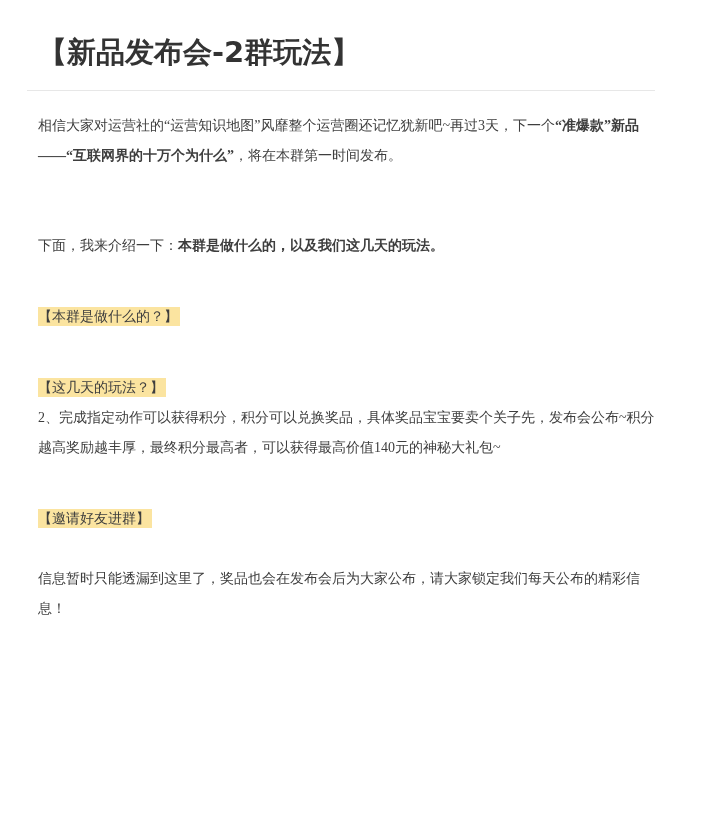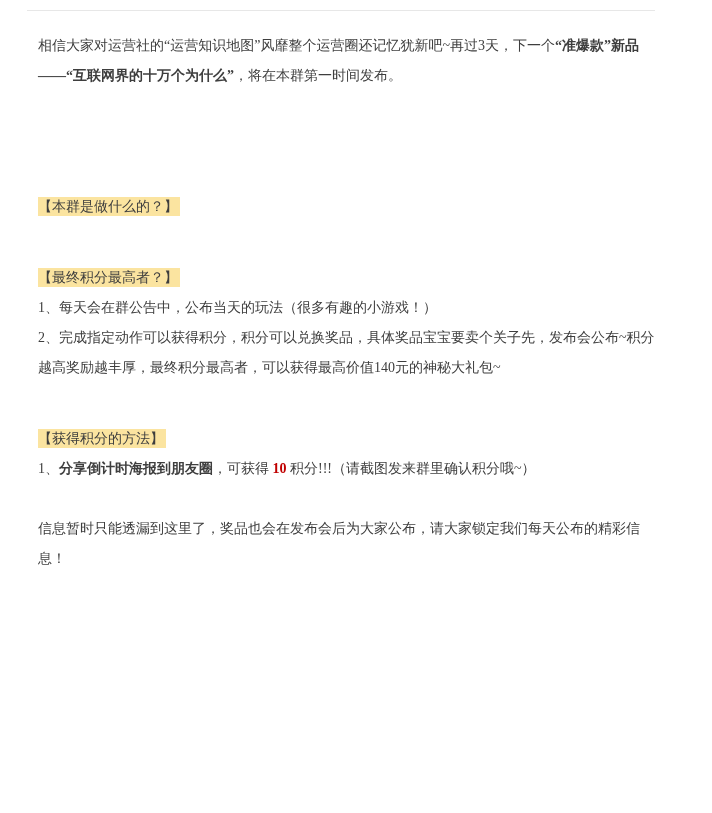--- a/index.html
+++ b/index.html
@@ -70,30 +70,30 @@
       color: #3e3e3e;
       line-height: 19px;
       padding: 0 2px 0 0;
       margin-top: 16px;
     }
   </style>
 </head>
 <body>
 
 <div class="article">
+  <h1 class="title">【新品发布会-2群玩法】</h1>
   <div class="divider"></div>
   <div class="body" id="article-body">
       <p class="para"><span class="seg-normal">相信大家对运营社的“运营知识地图”风靡整个运营圈还记忆犹新吧~再过3天，下一个</span><span class="seg-bold">“准爆款”新品——“互联网界的十万个为什么”</span><span class="seg-normal">，将在本群第一时间发布。</span></p>
       <div class="spacer"></div>
       <div class="spacer"></div>
+      <p class="para"><span class="seg-normal">下面，我来介绍一下：</span><span class="seg-bold">本群是做什么的，以及我们这几天的玩法。</span></p>
       <div class="spacer"></div>
       <div class="para"><span class="tag">【本群是做什么的？】</span></div>
       <div class="spacer"></div>
-      <div class="para"><span class="tag">【最终积分最高者？】</span></div>
-      <p class="para"><span class="seg-normal">1、每天会在群公告中，公布当天的玩法（很多有趣的小游戏！）</span></p>
+      <div class="para"><span class="tag">【这几天的玩法？】</span></div>
       <p class="para"><span class="seg-normal">2、完成指定动作可以获得积分，积分可以兑换奖品，具体奖品宝宝要卖个关子先，发布会公布~积分越高奖励越丰厚，最终积分最高者，可以获得最高价值140元的神秘大礼包~</span></p>
       <div class="spacer"></div>
-      <div class="para"><span class="tag">【获得积分的方法】</span></div>
-      <p class="para"><span class="seg-normal">1、</span><span class="seg-bold">分享倒计时海报到朋友圈</span><span class="seg-normal">，可获得 </span><span class="seg-rednum">10</span><span class="seg-normal"> 积分!!!（请截图发来群里确认积分哦~）</span></p>
+      <div class="para"><span class="tag">【邀请好友进群】</span></div>
       <div class="spacer"></div>
       <p class="para"><span class="seg-normal">信息暂时只能透漏到这里了，奖品也会在发布会后为大家公布，请大家锁定我们每天公布的精彩信息！</span></p>
     </div>
 </div>
 
 </body></html>

